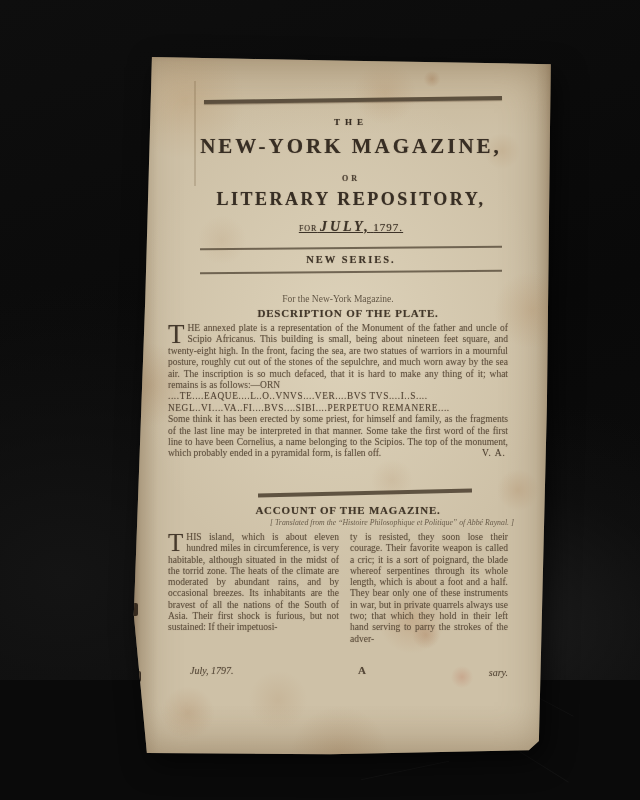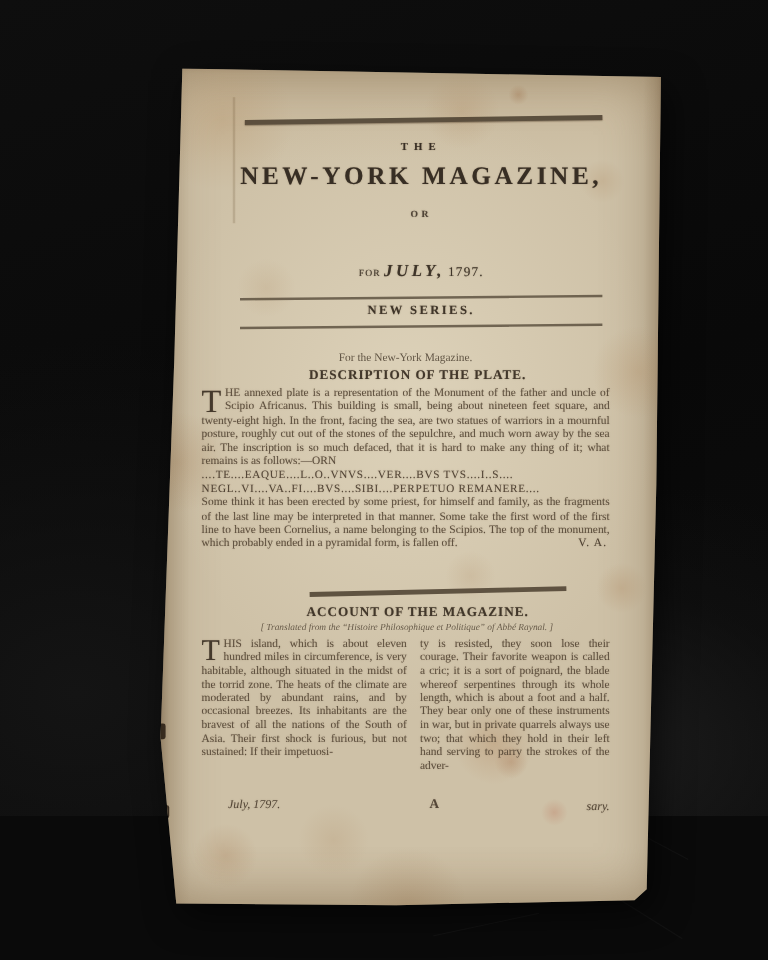--- a/index.html
+++ b/index.html
@@ -58,36 +58,36 @@
   .r2{left:70px;top:192px;width:302px;transform:rotate(-0.5deg);}
   .r3{left:70px;top:216px;width:302px;transform:rotate(-0.5deg);}
   .rule-short{left:128px;top:436px;width:214px;height:4px;transform:rotate(-1.3deg);}
 
   .mast{position:absolute;left:70px;width:302px;text-align:center;color:rgba(48,39,30,.92);
     text-shadow:0 0 1px rgba(100,82,60,.65);}
   .the{top:62px;font-size:9px;letter-spacing:5px;font-weight:bold;}
   .title{top:79px;font-size:21px;letter-spacing:3px;font-weight:bold;white-space:nowrap;}
   .or{top:119px;font-size:8px;letter-spacing:3px;font-weight:bold;color:rgba(60,50,40,.8);}
   .subtitle{top:134px;font-size:18px;letter-spacing:2.5px;font-weight:bold;white-space:nowrap;}
-  .dateline{top:164px;font-size:10px;color:rgba(52,43,33,.9);}
+  .dateline{top:164px;font-size:10px;color:rgba(52,43,33,.9);text-decoration:underline;}
   .dateline .sc{font-size:8px;letter-spacing:1px;}
   .dateline .july{font-style:italic;font-size:14px;letter-spacing:3px;font-weight:bold;}
   .dateline .year{font-size:11px;letter-spacing:1px;}
 
   .series{position:absolute;left:70px;top:199px;width:302px;text-align:center;
     font-size:10.5px;font-weight:bold;letter-spacing:2px;color:rgba(50,41,31,.88);
     text-shadow:0 0 1px rgba(100,82,60,.6);}
   .attribution{position:absolute;left:38px;top:239px;width:340px;text-align:center;
     font-size:9.5px;color:rgba(70,57,43,.82);}
   .h1{position:absolute;left:48px;width:340px;text-align:center;font-weight:bold;
     font-size:11px;letter-spacing:.8px;color:rgba(55,45,34,.9);
     text-shadow:0 0 1px rgba(105,88,64,.6);}
   .hd1{top:252px;}
   .hd2{top:449px;}
-  .source{position:absolute;left:34px;top:463px;width:350px;text-align:center;
+  .source{position:absolute;left:34px;top:463px;width:350px;text-align:right;
     font-style:italic;font-size:7.8px;color:rgba(75,62,47,.8);white-space:nowrap;}
 
   .bodytext{color:rgba(82,68,52,.88);font-size:9.5px;line-height:11.4px;text-align:justify;
     text-shadow:0 0 1px rgba(128,108,82,.55);}
   .article1{position:absolute;left:38px;top:268px;width:340px;}
   .dropcap{float:left;font-size:27px;line-height:21px;padding:1px 3px 0 0;color:rgba(60,49,37,.92);}
   .dc2{font-size:25px;line-height:19px;}
   .capsline{display:block;letter-spacing:.6px;font-size:9.3px;color:rgba(72,59,45,.9);}
   .sig{position:absolute;right:2px;bottom:0;font-weight:normal;letter-spacing:1px;color:rgba(66,54,41,.9);}
 
@@ -118,20 +118,21 @@
       <div class="stitch st1"></div>
       <div class="stitch st2"></div>
       <div class="stitch st3"></div>
       <div class="stitch st4"></div>
 
       <div class="rule rule-top"></div>
 
       <div class="mast the">THE</div>
       <div class="mast title">NEW-YORK MAGAZINE,</div>
       <div class="mast or">OR</div>
+      <div class="mast subtitle">LITERARY REPOSITORY,</div>
       <div class="mast dateline">
         <span class="sc">FOR</span>
         <span class="july">JULY,</span>
         <span class="year">1797.</span>
       </div>
 
       <div class="rule thin r2"></div>
       <div class="series">NEW SERIES.</div>
       <div class="rule thin r3"></div>
 

